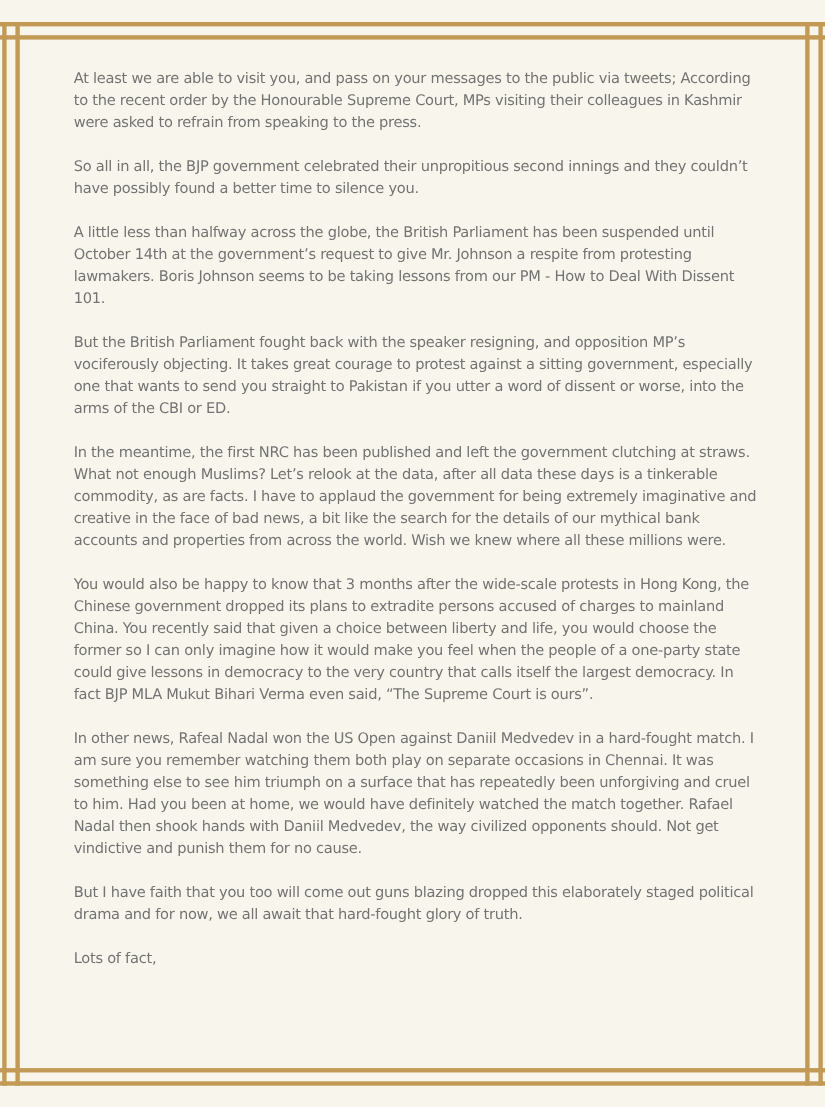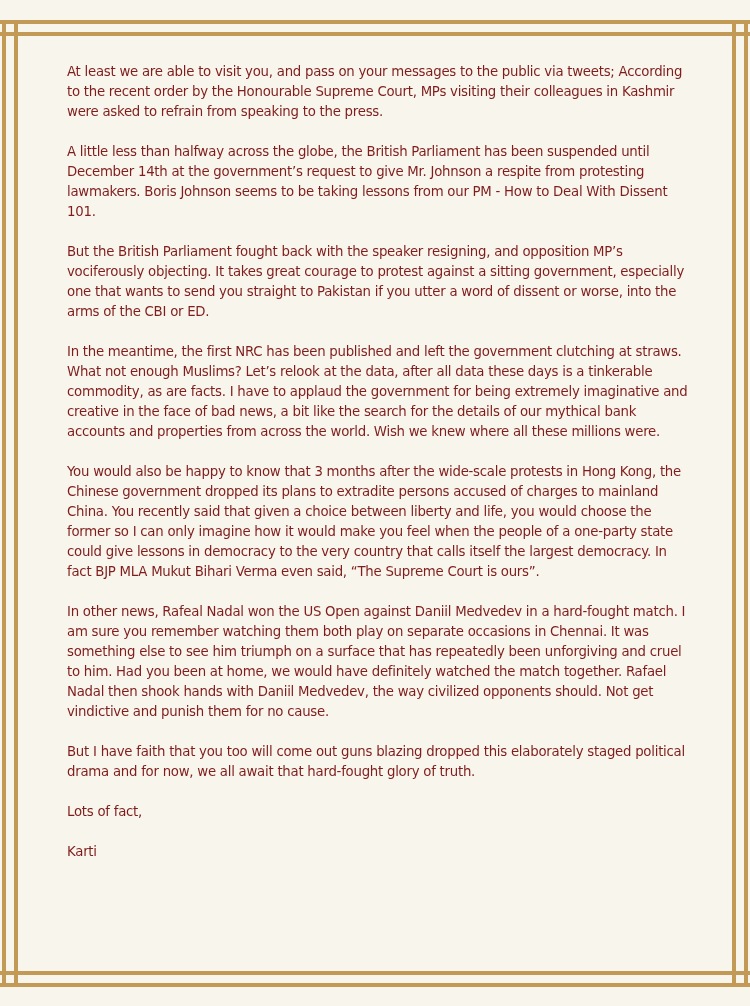--- a/index.html
+++ b/index.html
@@ -27,21 +27,21 @@
     .v-outer-left   { top: 20px; height: 967px; left: 2px;   width: 4px; }
     .v-inner-left   { top: 20px; height: 967px; left: 14px;  width: 4px; }
     .v-inner-right  { top: 20px; height: 967px; left: 732px; width: 4px; }
     .v-outer-right  { top: 20px; height: 967px; left: 744px; width: 4px; }
 
     .letter {
       position: absolute;
       left: 67px;
       top: 62px;
       width: 625px;
-      color: #7f1d1d;
+      color: #737373;
       font-size: 13.3px;
       line-height: 20px;
       letter-spacing: -0.25px;
     }
     .letter p {
       margin: 0 0 20px 0;
     }
     .signoff {
       margin: 0;
     }
@@ -55,21 +55,21 @@
   <div class="line h-inner-bottom" style="background: rgb(194, 154, 85);"></div>
   <div class="line h-outer-bottom" style="background: rgb(194, 154, 85);"></div>
   <div class="line v-outer-left" style="background: rgb(194, 154, 85);"></div>
   <div class="line v-inner-left" style="background: rgb(194, 154, 85);"></div>
   <div class="line v-inner-right" style="background: rgb(194, 154, 85);"></div>
   <div class="line v-outer-right" style="background: rgb(194, 154, 85);"></div>
 </div>
 
 <div class="letter">
   <p>At least we are able to visit you, and pass on your messages to the public via tweets; According to the recent order by the Honourable Supreme Court, MPs visiting their colleagues in Kashmir were asked to refrain from speaking to the press.</p>
-  <p>A little less than halfway across the globe, the British Parliament has been suspended until December 14th at the government’s request to give Mr. Johnson a respite from protesting lawmakers. Boris Johnson seems to be taking lessons from our PM - How to Deal With Dissent 101.</p>
+  <p>So all in all, the BJP government celebrated their unpropitious second innings and they couldn’t have possibly found a better time to silence you.</p>
+  <p>A little less than halfway across the globe, the British Parliament has been suspended until October 14th at the government’s request to give Mr. Johnson a respite from protesting lawmakers. Boris Johnson seems to be taking lessons from our PM - How to Deal With Dissent 101.</p>
   <p>But the British Parliament fought back with the speaker resigning, and opposition MP’s vociferously objecting. It takes great courage to protest against a sitting government, especially one that wants to send you straight to Pakistan if you utter a word of dissent or worse, into the arms of the CBI or ED.</p>
   <p>In the meantime, the first NRC has been published and left the government clutching at straws. What not enough Muslims? Let’s relook at the data, after all data these days is a tinkerable commodity, as are facts. I have to applaud the government for being extremely imaginative and creative in the face of bad news, a bit like the search for the details of our mythical bank accounts and properties from across the world. Wish we knew where all these millions were.</p>
   <p>You would also be happy to know that 3 months after the wide-scale protests in Hong Kong, the Chinese government dropped its plans to extradite persons accused of charges to mainland China. You recently said that given a choice between liberty and life, you would choose the former so I can only imagine how it would make you feel when the people of a one-party state could give lessons in democracy to the very country that calls itself the largest democracy. In fact BJP MLA Mukut Bihari Verma even said, “The Supreme Court is ours”.</p>
   <p>In other news, Rafeal Nadal won the US Open against Daniil Medvedev in a hard-fought match. I am sure you remember watching them both play on separate occasions in Chennai. It was something else to see him triumph on a surface that has repeatedly been unforgiving and cruel to him. Had you been at home, we would have definitely watched the match together. Rafael Nadal then shook hands with Daniil Medvedev, the way civilized opponents should. Not get vindictive and punish them for no cause.</p>
   <p>But I have faith that you too will come out guns blazing dropped this elaborately staged political drama and for now, we all await that hard-fought glory of truth.</p>
   <p class="signoff">Lots of fact,</p>
-  <p class="signoff">Karti</p>
 </div>
 
 </body></html>

